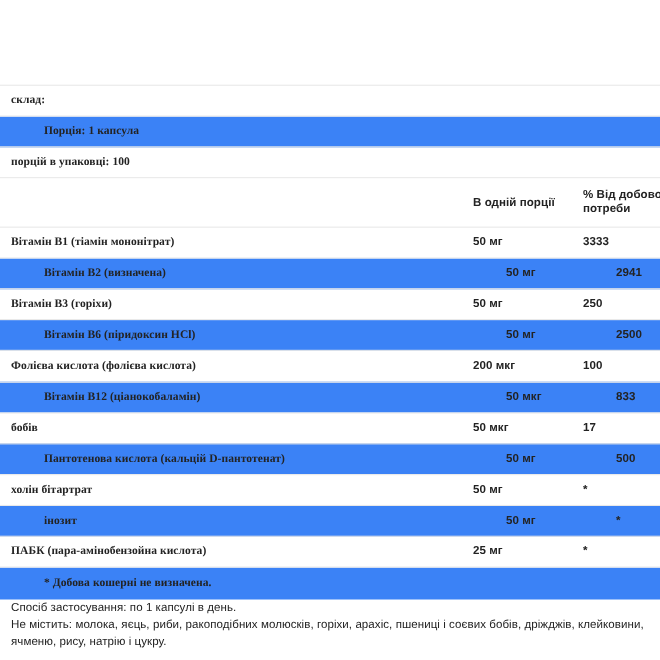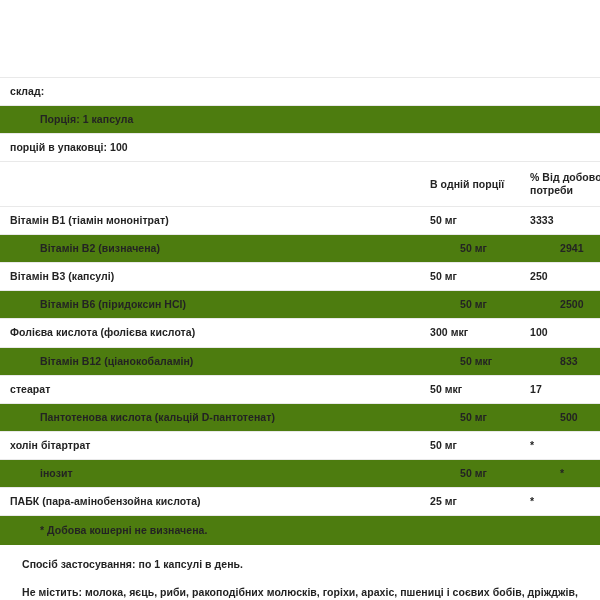--- a/index.html
+++ b/index.html
@@ -43,25 +43,25 @@
     padding: 7px 0 7px 10px;
     font-size: 10.5px;
     font-weight: bold;
     line-height: 1.25;
     vertical-align: middle;
     color: #232323;
     letter-spacing: 0.05px;
   }
 
   .facts tr.band td {
-    background: #4d7c0f;
+    background: #3b82f6;
     padding-left: 40px;
   }
 
-  td.c-name   { width: 410px; }
+  td.c-name   { width: 410px; font-family: Liberation Serif, serif; }
   td.c-amount { width: 90px;  padding-left: 10px; }
   td.c-dv     { width: 90px;  padding-left: 10px; }
 
   tr.head td {
     padding-top: 9px;
     padding-bottom: 9px;
   }
   tr.head td.c-name { padding-left: 10px; }
 
   .hdr-label {
@@ -75,24 +75,24 @@
   tr.note td {
     padding-top: 8px;
     padding-bottom: 8px;
   }
 
   
   .footer {
     padding: 0 10px;
   }
   .footer p {
-    margin: 12px;
+    margin: 0;
     padding: 0;
     font-size: 10.5px;
-    font-weight: bold;
+    font-weight: normal;
     line-height: 1.45;
     color: #232323;
     letter-spacing: 0.05px;
   }
   .fp-1 { margin-top: 16px; }
   .fp-2 { margin-top: 18px; }
   .fp-3 { margin-top: 18px; padding-right: 14px; }
 </style>
 </head>
 <body>
@@ -138,45 +138,45 @@
         <td class="c-dv">3333</td>
       </tr>
 
       <tr class="band">
         <td class="c-name">Вітамін B2 (визначена)</td>
         <td class="c-amount">50 мг</td>
         <td class="c-dv">2941</td>
       </tr>
 
       <tr>
-        <td class="c-name">Вітамін B3 (капсулі)</td>
+        <td class="c-name">Вітамін B3 (горіхи)</td>
         <td class="c-amount">50 мг</td>
         <td class="c-dv">250</td>
       </tr>
 
       <tr class="band">
         <td class="c-name">Вітамін B6 (піридоксин HCl)</td>
         <td class="c-amount">50 мг</td>
         <td class="c-dv">2500</td>
       </tr>
 
       <tr>
         <td class="c-name">Фолієва кислота (фолієва кислота)</td>
-        <td class="c-amount">300 мкг</td>
+        <td class="c-amount">200 мкг</td>
         <td class="c-dv">100</td>
       </tr>
 
       <tr class="band">
         <td class="c-name">Вітамін B12 (ціанокобаламін)</td>
         <td class="c-amount">50 мкг</td>
         <td class="c-dv">833</td>
       </tr>
 
       <tr>
-        <td class="c-name">стеарат</td>
+        <td class="c-name">бобів</td>
         <td class="c-amount">50 мкг</td>
         <td class="c-dv">17</td>
       </tr>
 
       <tr class="band">
         <td class="c-name">Пантотенова кислота (кальцій D-пантотенат)</td>
         <td class="c-amount">50 мг</td>
         <td class="c-dv">500</td>
       </tr>
 

